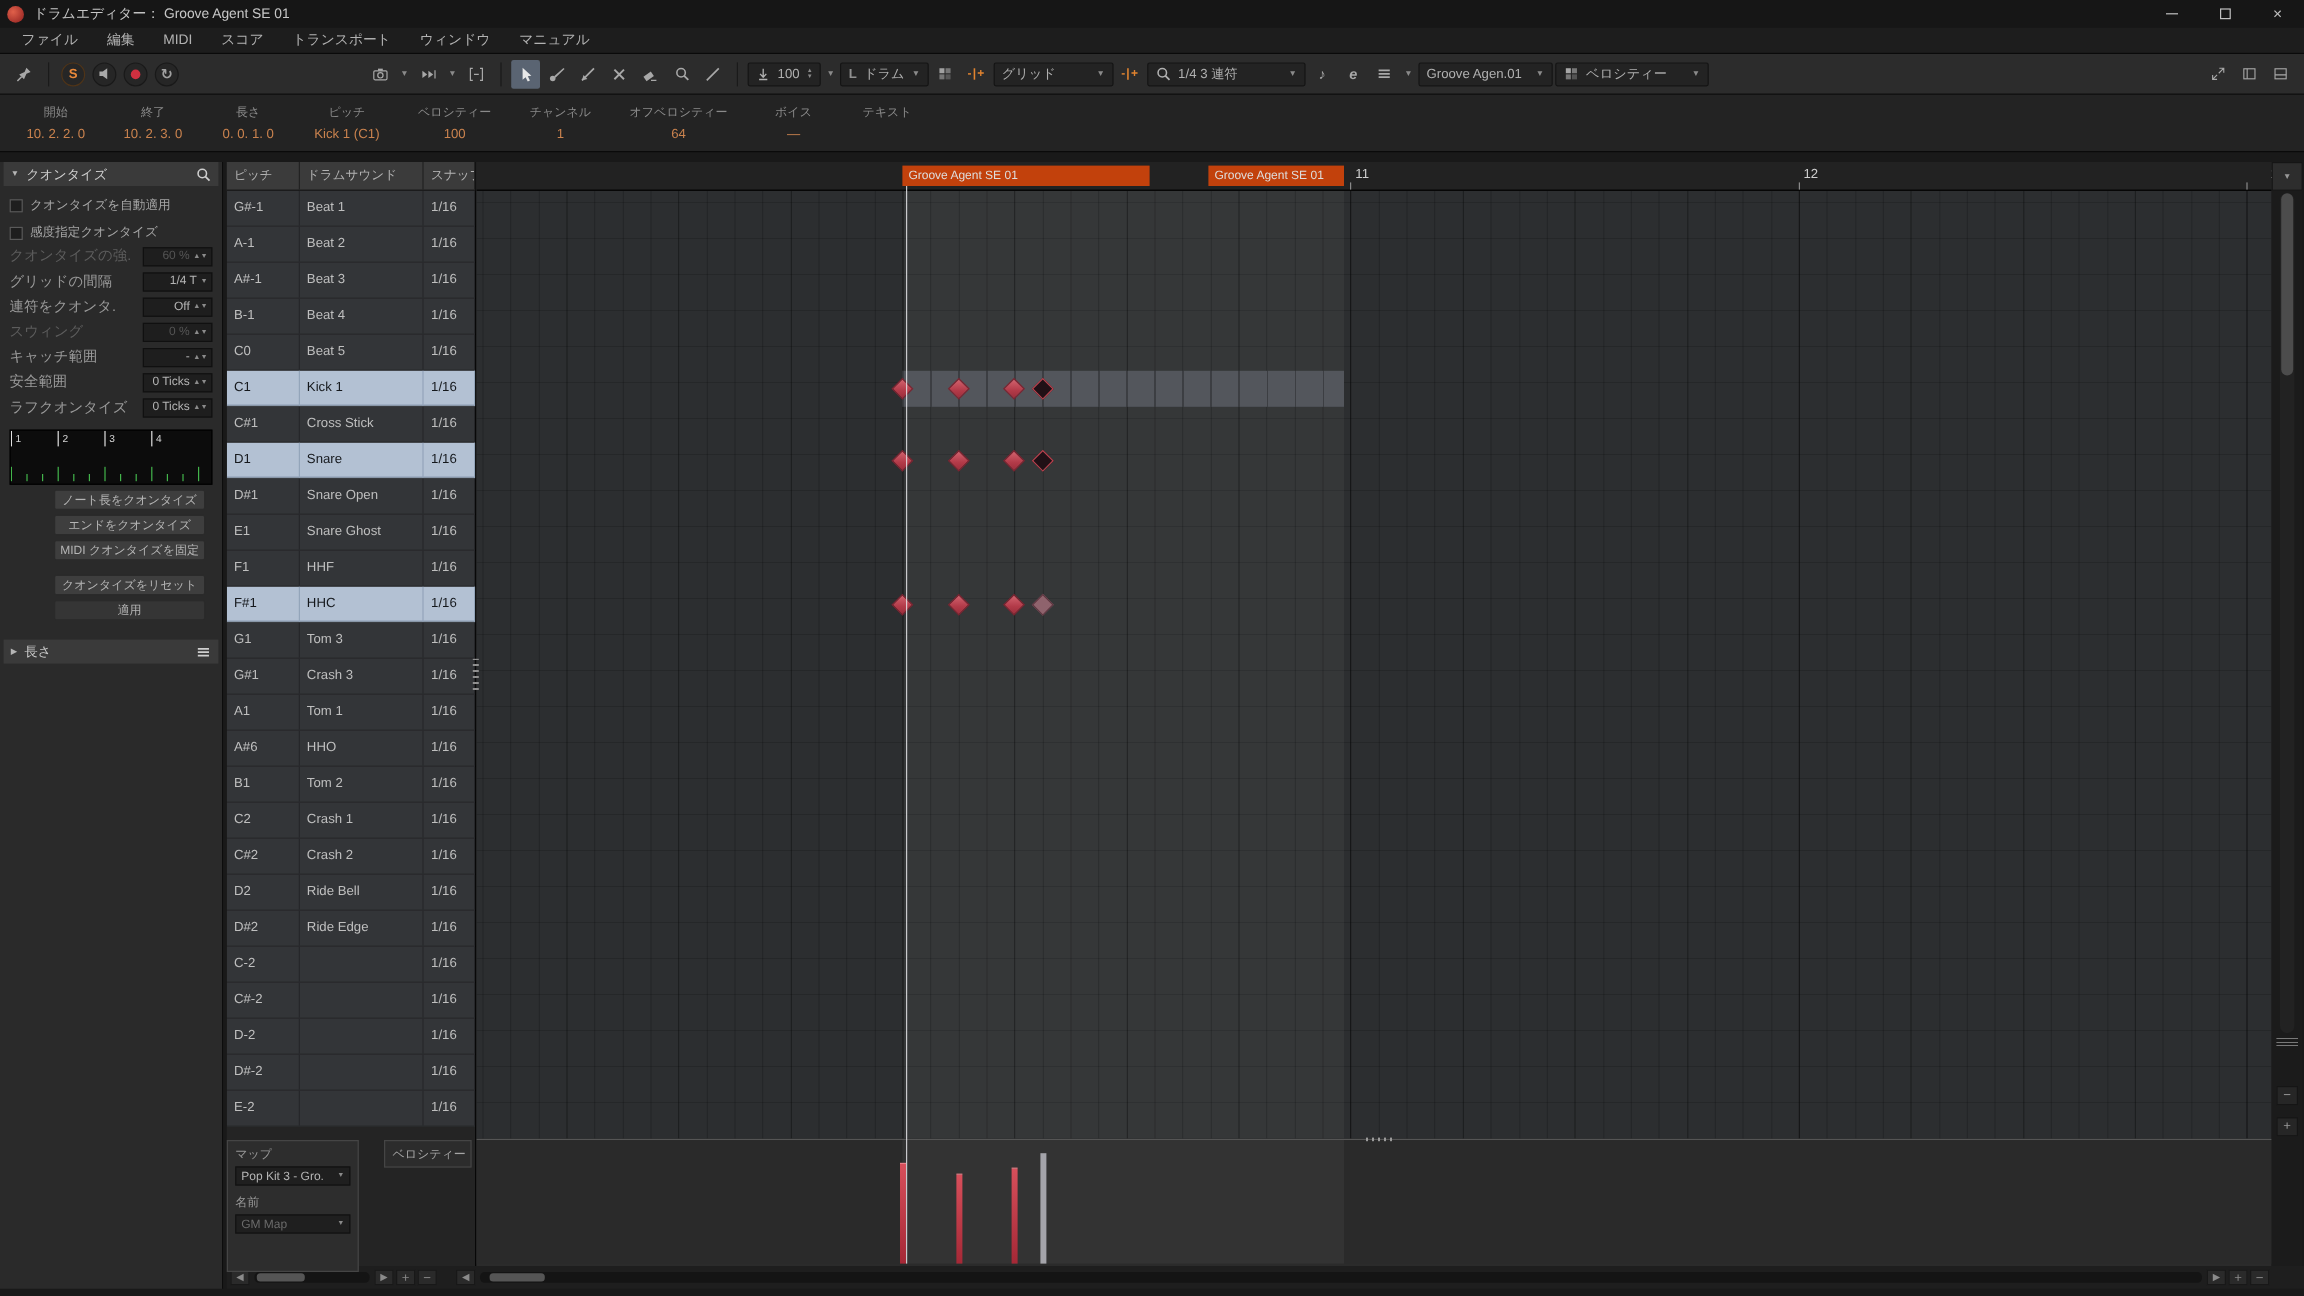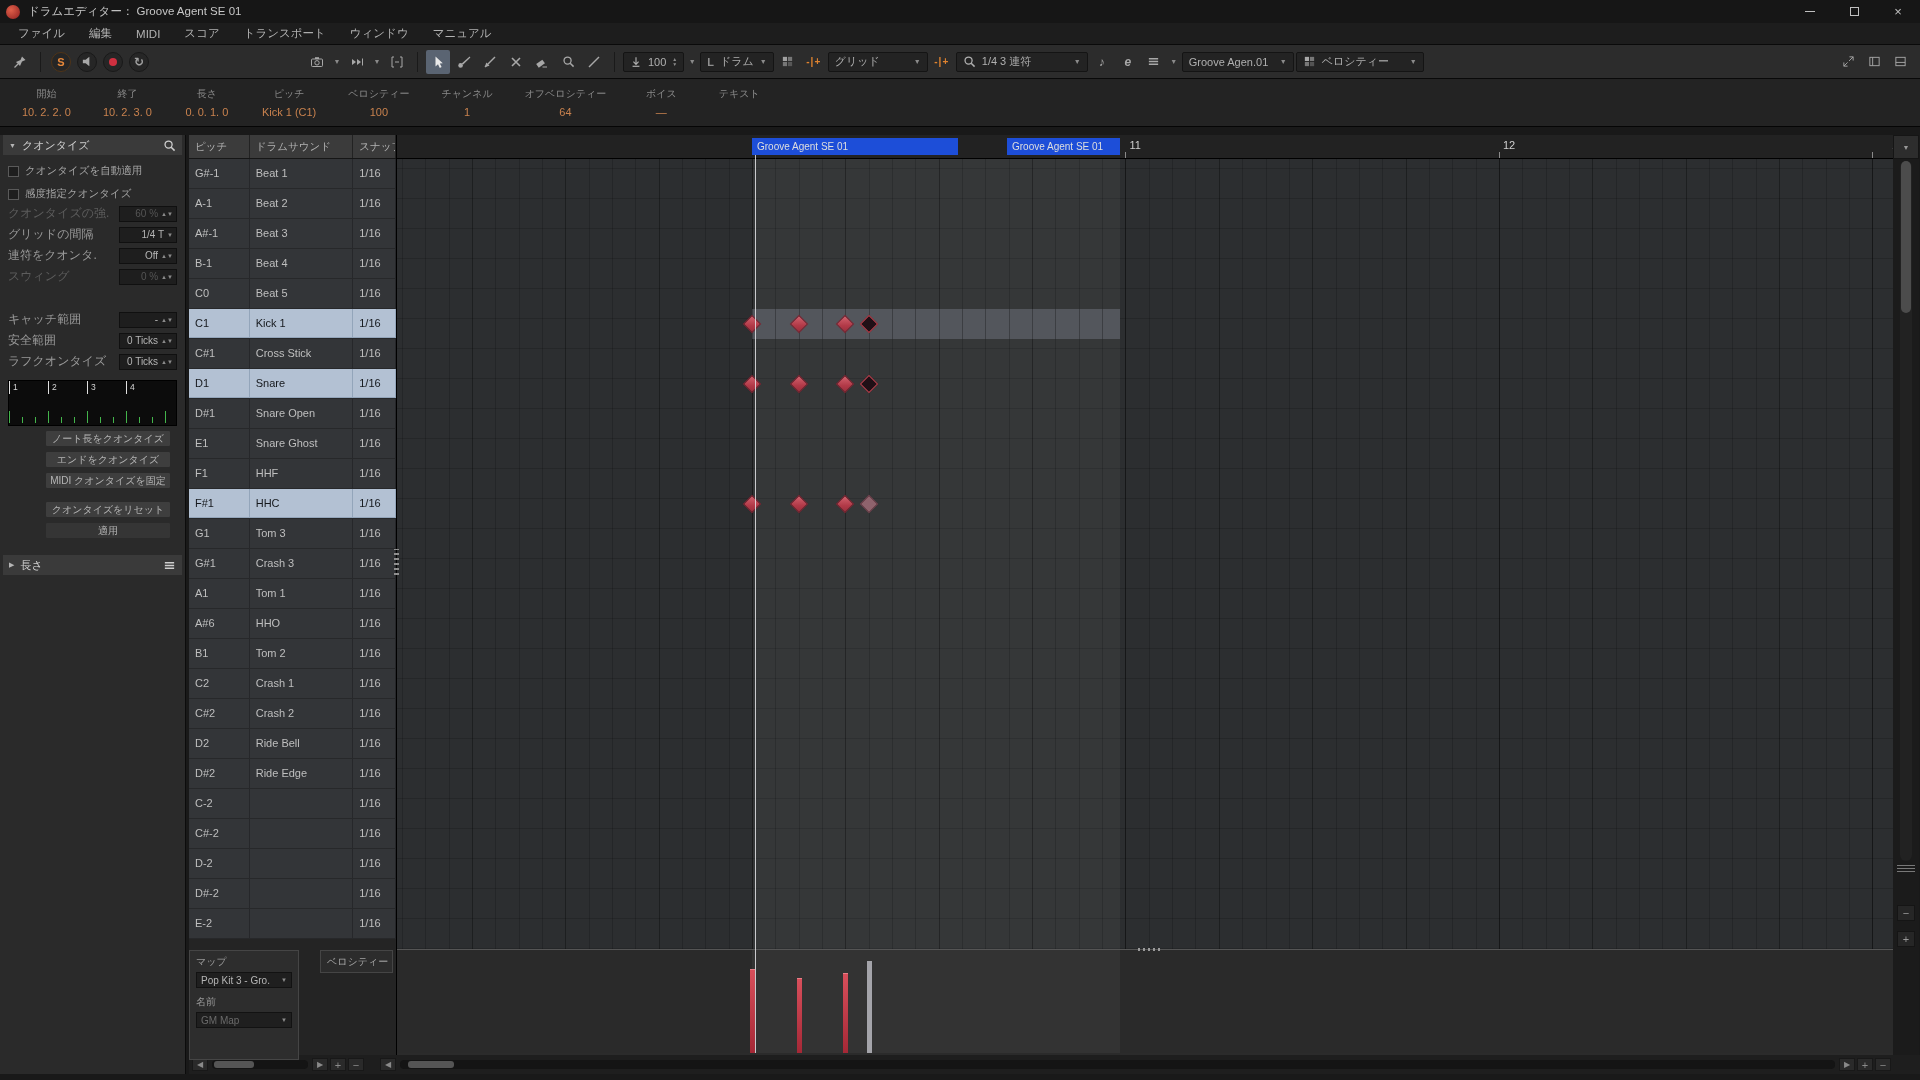--- a/index.html
+++ b/index.html
@@ -85,21 +85,21 @@
   .map-box .ml{font-size:10px;color:#989898;}
   .mini-dd{height:16px;background:#1f1f1f;border:1px solid #121212;display:flex;align-items:center;font-size:10px;color:#b5b5b5;padding:0 4px;margin:3px 0 7px;}
   .mini-dd .v{flex:1;overflow:hidden;white-space:nowrap;}
   .mini-dd .caret{font-size:6px;color:#8a8a8a;}
   .mini-dd.dis{color:#6a6a6a;}
   .vel-chip{position:absolute;left:131px;top:815px;width:73px;height:23px;background:#2c2c2c;border:1px solid #454545;font-size:10px;color:#a5a5a5;display:flex;align-items:center;padding-left:6px;overflow:hidden;white-space:nowrap;}
 
   
   .grid-col{width:1496px;position:relative;background:#2b2b2b;overflow:hidden;}
   .ruler{position:absolute;left:0;top:0;width:1496px;height:24px;background:#222;border-bottom:1px solid #000;z-index:4;}
-  .part-chip{position:absolute;top:3px;height:17px;background:#1d4ed8;color:#dedede;font-size:10px;line-height:17px;padding:0 5px;white-space:nowrap;overflow:hidden;}
+  .part-chip{position:absolute;top:3px;height:17px;background:#c2410c;color:#dedede;font-size:10px;line-height:17px;padding:0 5px;white-space:nowrap;overflow:hidden;}
   .m-label{position:absolute;top:4px;font-size:11px;color:#cfcfcf;text-align:center;}
   .m-tick{position:absolute;bottom:0;width:1px;height:6px;background:#8a8a8a;}
   .notegrid{position:absolute;left:0;top:24px;width:1496px;height:790px;overflow:hidden;
     background:repeating-linear-gradient(0deg,rgba(0,0,0,0.16) 0 1px,transparent 1px 30px),#2c2e30;}
   .part-bg{position:absolute;left:355px;top:0;width:368px;height:100%;background:rgba(255,255,255,0.045);}
   .gl{position:absolute;top:0;bottom:0;width:1px;}
   .gl16{background:rgba(0,0,0,0.16);}
   .glb{background:rgba(0,0,0,0.32);}
   .glm{background:rgba(5,5,5,0.55);}
   .kick-band{position:absolute;left:355px;top:150px;width:368px;height:30px;z-index:2;
@@ -468,21 +468,21 @@
             <span class="caret">▲▼</span>
           </span>
         </div>
         <div class="qp-row dis">
           <span class="lab">スウィング</span>
           <span class="qp-ctl">
             <span class="v">0 %</span>
             <span class="caret">▲▼</span>
           </span>
         </div>
-        <div class="qp-row" style="margin-top: 26px;">
+        <div class="qp-row" style="margin-top: 4px;">
           <span class="lab">キャッチ範囲</span>
           <span class="qp-ctl">
             <span class="v">-</span>
             <span class="caret">▲▼</span>
           </span>
         </div>
         <div class="qp-row">
           <span class="lab">安全範囲</span>
           <span class="qp-ctl">
             <span class="v">0 Ticks</span>

